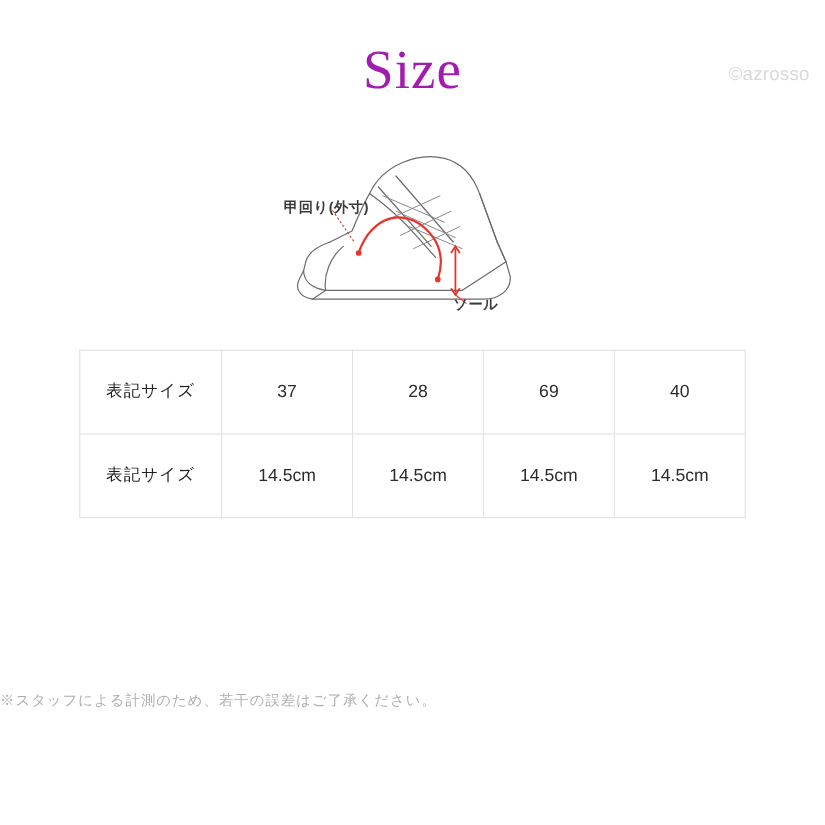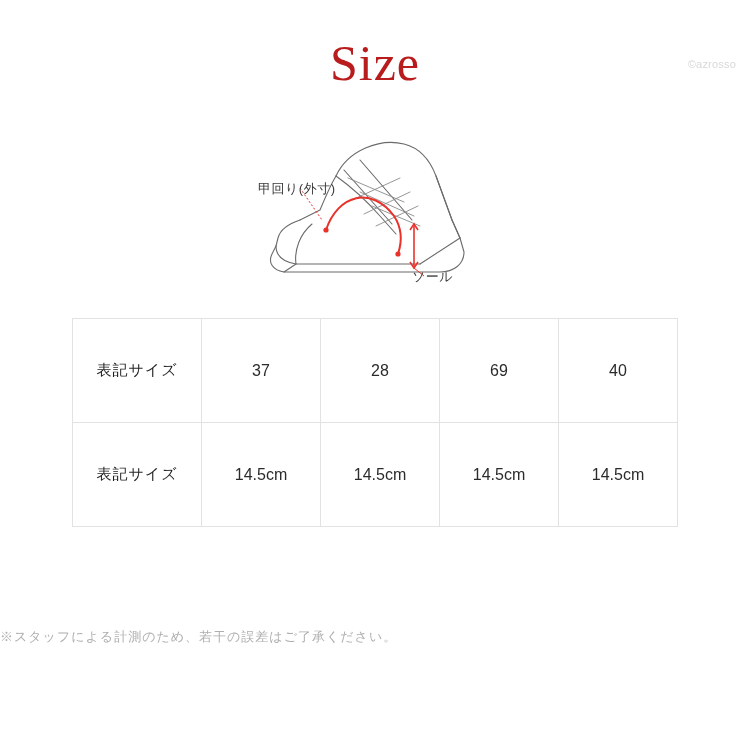--- a/index.html
+++ b/index.html
@@ -25,69 +25,70 @@
   
   .title {
     position: absolute;
     top: 36px;
     left: 0;
     width: 750px;
     text-align: center;
     font-family: "Liberation Serif", serif;
     font-size: 50px;
     letter-spacing: 1px;
-    color: #b91c1c;
+    color: #a21caf;
     line-height: 1.1;
   }
 
   .watermark {
     position: absolute;
     top: 58px;
     right: 14px;
-    font-size: 11px;
+    font-size: 17px;
     color: #d8d8d8;
     letter-spacing: 0.2px;
   }
 
   
   .illustration {
     position: absolute;
     top: 120px;
     left: 0;
     width: 750px;
     height: 180px;
   }
 
   .illus-label {
     position: absolute;
     font-size: 13px;
     color: #3a3a3a;
     white-space: nowrap;
     letter-spacing: 0.5px;
+    font-weight: bold;
   }
   .label-instep { left: 258px; top: 60px; }
   .label-sole   { left: 412px; top: 148px; }
 
   
   .size-table {
     position: absolute;
     top: 318px;
     left: 72px;
     width: 606px;
     border-collapse: collapse;
     table-layout: fixed;
   }
   .size-table td {
     border: 1px solid #e2e2e2;
     height: 67px;
     text-align: center;
     vertical-align: middle;
     font-size: 16px;
     color: #2b2b2b;
-    padding: 18px 4px;
+    padding: 4px 4px;
     line-height: 1.35;
     margin-top: 12px;
   }
   .size-table td.rowhead {
     width: 120px;
     font-size: 15px;
     letter-spacing: 1px;
     color: #1f1f1f;
   }
   .size-table td.big {

